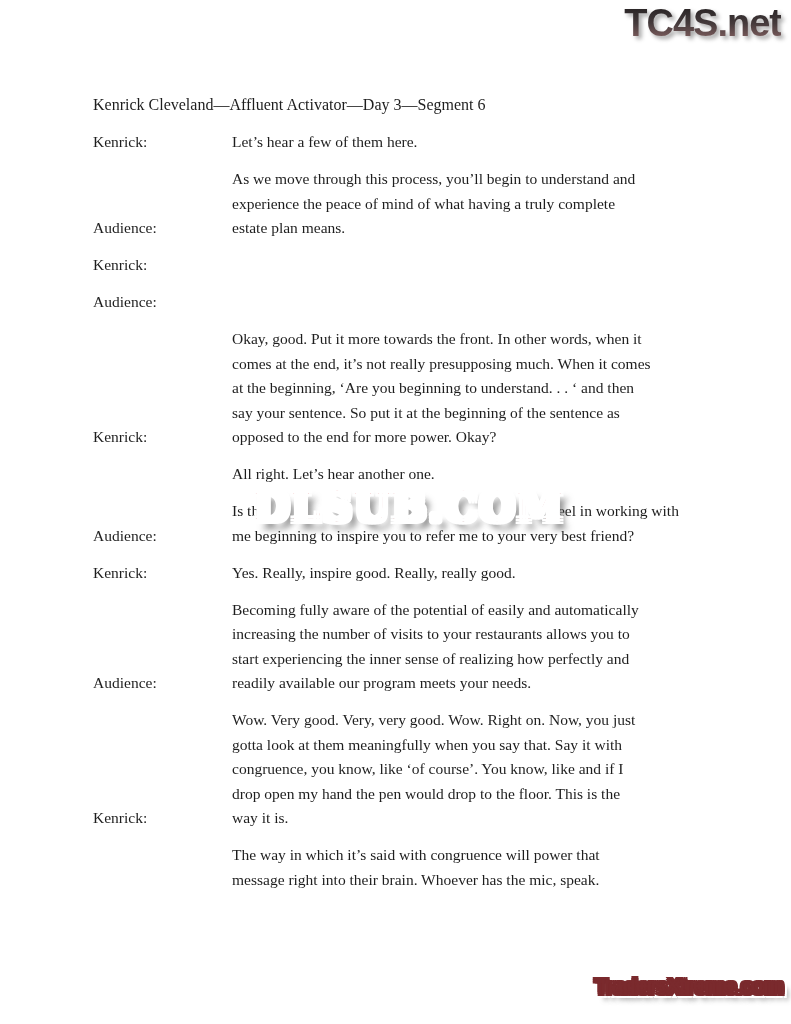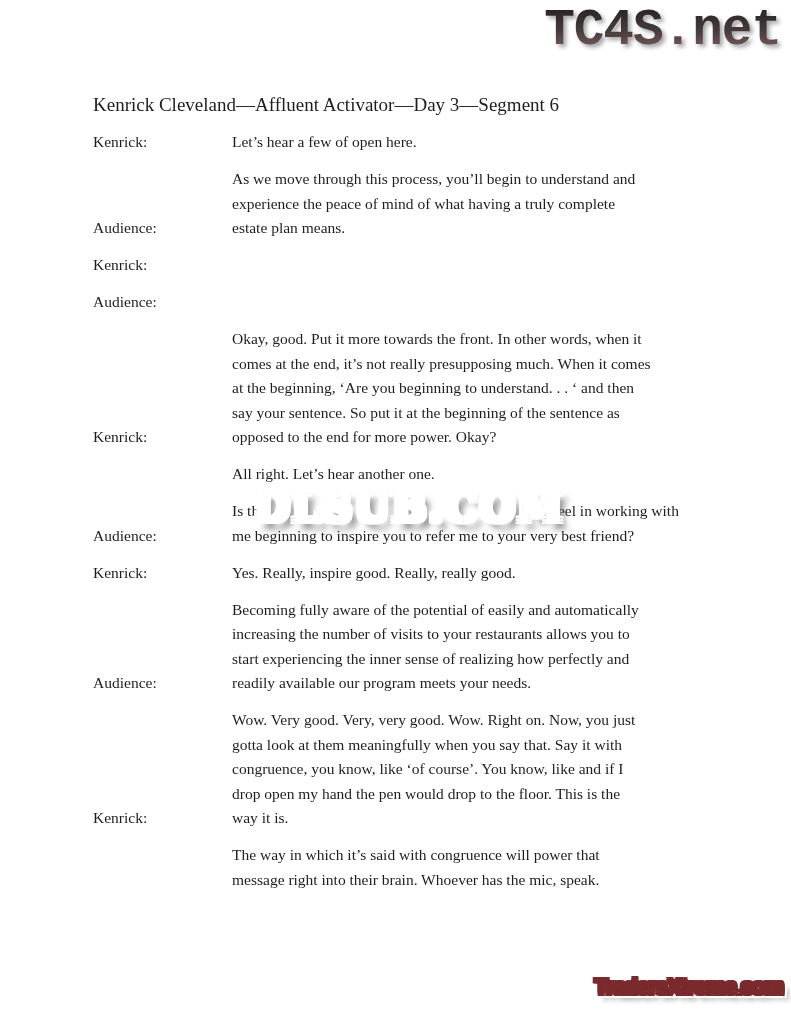--- a/index.html
+++ b/index.html
@@ -12,21 +12,21 @@
     color: #1e1e1e;
   }
 
   .page-content {
     position: absolute;
     left: 93px; top: 93px;
     width: 640px;
   }
 
   .doc-title {
-    font-size: 19px;
+    font-size: 16px;
     line-height: 24.5px;
     margin-bottom: 12.5px;
     white-space: pre;
   }
 
   .block {
     display: flex;
     margin-bottom: 12.5px;
     align-items: flex-end;
   }
@@ -43,23 +43,23 @@
     white-space: pre;
   }
   .speech.multi { white-space: normal; }
   .speech-line { line-height: 24.5px; white-space: pre; }
   .gap { display: inline-block; width: 282px; height: 1px; }
 
   
   .wm-tc4s {
     position: absolute;
     top: 2px; right: 10px;
-    font-family: Liberation Mono, monospace;
+    font-family: Liberation Sans, sans-serif;
     font-weight: 900;
-    font-size: 51px;
+    font-size: 38px;
     letter-spacing: -1px;
     background: linear-gradient(#272324 10%, #453b3c 50%, #8d6666 95%);
     -webkit-background-clip: text;
     background-clip: text;
     color: transparent;
     filter: drop-shadow(3px 3px 2px rgba(150,150,150,0.85));
     text-align: right;
   }
 
   .wm-dlsub {
@@ -102,21 +102,21 @@
 </head>
 <body>
 
 <div class="wm-tc4s">TC4S.net</div>
 
 <div class="page-content">
   <div class="doc-title">Kenrick Cleveland—Affluent Activator—Day 3—Segment 6</div>
 
   <div class="block">
     <div class="speaker">Kenrick:</div>
-    <div class="speech">Let’s hear a few of open here.</div>
+    <div class="speech">Let’s hear a few of them here.</div>
   </div>
 
   <div class="block">
     <div class="speaker">Audience:</div>
     <div class="speech">As we move through this process, you’ll begin to understand and
 experience the peace of mind of what having a truly complete
 estate plan means.</div>
   </div>
 
   <div class="block">

